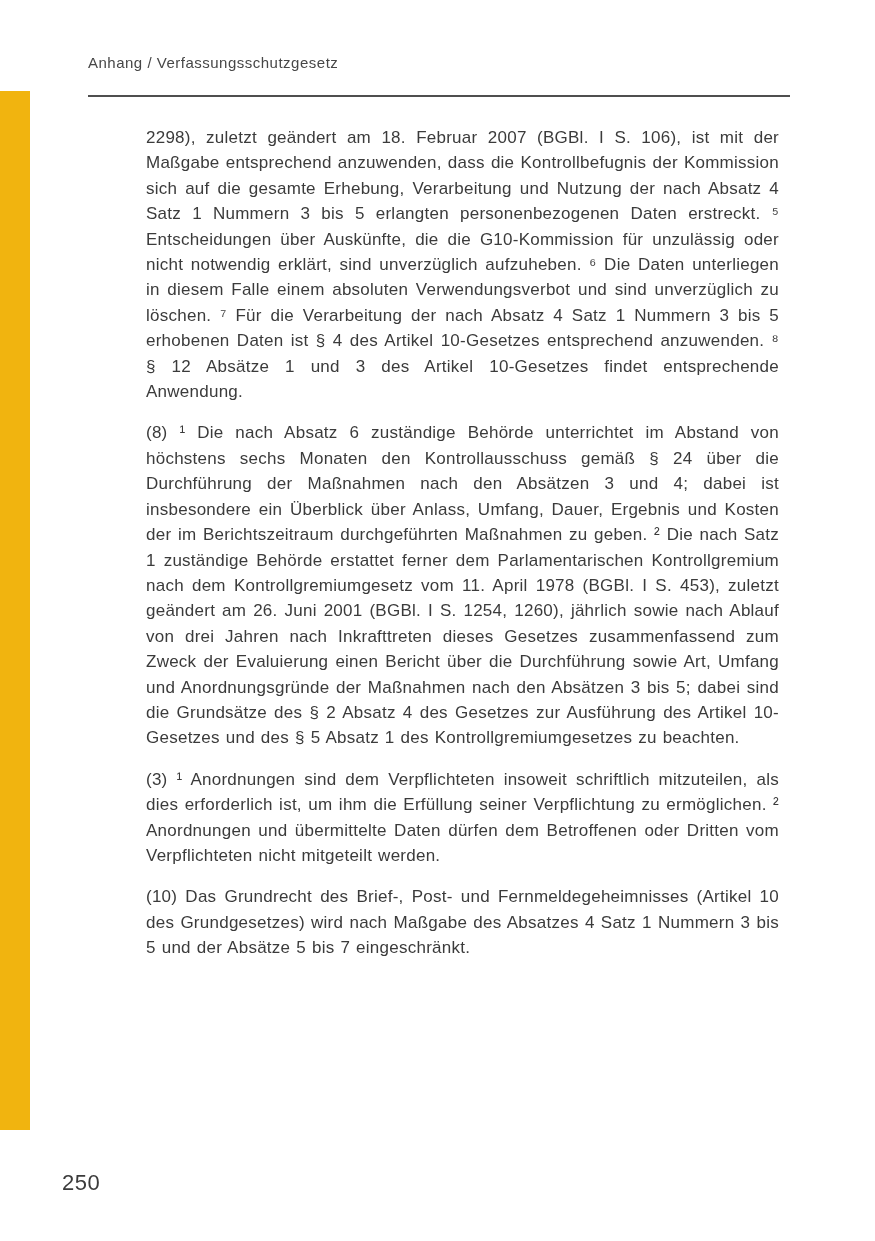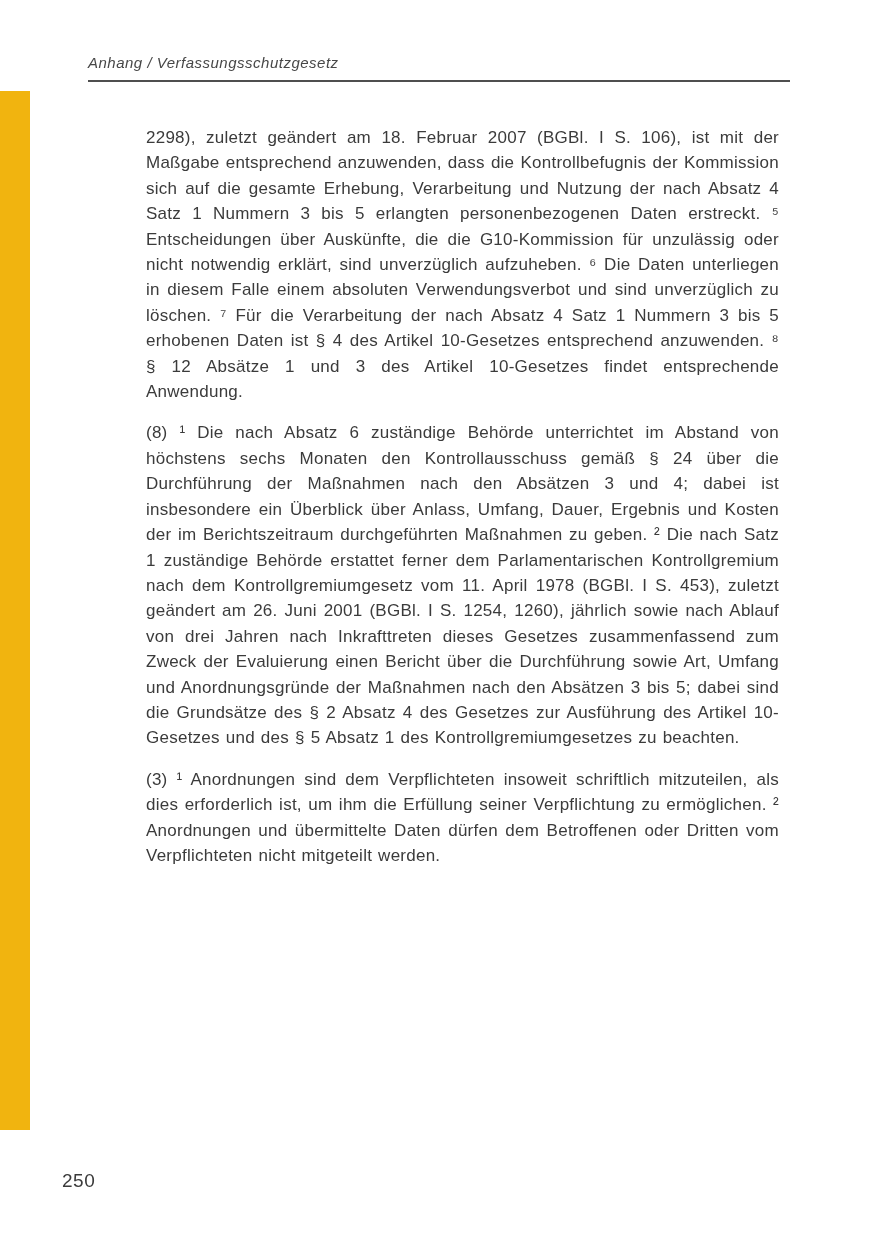--- a/index.html
+++ b/index.html
@@ -24,54 +24,54 @@
       background: var(--accent, #f1b40f);
     }
     .running-header {
       position: absolute;
       left: 88px;
       top: 54px;
       width: 702px;
       font-size: 15px;
       letter-spacing: 0.5px;
       color: #474747;
-      padding-bottom: 9px;
+      padding-bottom: 24px;
       border-bottom: 2px solid #4f4f4f;
-      font-style: italic;
     }
     .content {
       position: absolute;
       left: 146px;
       top: 125px;
       width: 645px;
       font-size: 17px;
       line-height: 25.4px;
       letter-spacing: 0.25px;
       word-spacing: 1px;
       text-align: justify;
       color: #3b3b3b;
     }
     .content p {
       margin: 0 12px 16px 0;
     }
     .page-number {
       position: absolute;
       left: 62px;
       top: 1170px;
-      font-size: 19px;
+      font-size: 22px;
       letter-spacing: 0.5px;
       color: #3b3b3b;
     }
   </style>
 </head>
 <body>
 
 <div class="accent-bar"></div>
 
 <div class="running-header">Anhang / Verfassungsschutzgesetz</div>
 
 <div class="content">
   <p>2298), zuletzt geändert am 18. Februar 2007 (BGBl. I S. 106), ist mit der Maßgabe entsprechend anzuwenden, dass die Kontrollbefugnis der Kommission sich auf die gesamte Erhebung, Verarbeitung und Nutzung der nach Absatz 4 Satz 1 Nummern 3 bis 5 erlangten personenbezogenen Daten erstreckt. ⁵ Entscheidungen über Auskünfte, die die G10-Kommission für unzulässig oder nicht notwendig erklärt, sind unverzüglich aufzuheben. ⁶ Die Daten unterliegen in diesem Falle einem absoluten Verwendungsverbot und sind unverzüglich zu löschen. ⁷ Für die Verarbeitung der nach Absatz 4 Satz 1 Nummern 3 bis 5 erhobenen Daten ist § 4 des Artikel 10-Gesetzes entsprechend anzuwenden. ⁸ § 12 Absätze 1 und 3 des Artikel 10-Gesetzes findet entsprechende Anwendung.</p>
   <p>(8) ¹ Die nach Absatz 6 zuständige Behörde unterrichtet im Abstand von höchstens sechs Monaten den Kontrollausschuss gemäß § 24 über die Durchführung der Maßnahmen nach den Absätzen 3 und 4; dabei ist insbesondere ein Überblick über Anlass, Umfang, Dauer, Ergebnis und Kosten der im Berichtszeitraum durchgeführten Maßnahmen zu geben. ² Die nach Satz 1 zuständige Behörde erstattet ferner dem Parlamentarischen Kontrollgremium nach dem Kontrollgremiumgesetz vom 11. April 1978 (BGBl. I S. 453), zuletzt geändert am 26. Juni 2001 (BGBl. I S. 1254, 1260), jährlich sowie nach Ablauf von drei Jahren nach Inkrafttreten dieses Gesetzes zusammenfassend zum Zweck der Evaluierung einen Bericht über die Durchführung sowie Art, Umfang und Anordnungsgründe der Maßnahmen nach den Absätzen 3 bis 5; dabei sind die Grundsätze des § 2 Absatz 4 des Gesetzes zur Ausführung des Artikel 10-Gesetzes und des § 5 Absatz 1 des Kontrollgremiumgesetzes zu beachten.</p>
   <p>(3) ¹ Anordnungen sind dem Verpflichteten insoweit schriftlich mitzuteilen, als dies erforderlich ist, um ihm die Erfüllung seiner Verpflichtung zu ermöglichen. ² Anordnungen und übermittelte Daten dürfen dem Betroffenen oder Dritten vom Verpflichteten nicht mitgeteilt werden.</p>
+  <p>(10) Das Grundrecht des Brief-, Post- und Fernmeldegeheimnisses (Artikel 10 des Grundgesetzes) wird nach Maßgabe des Absatzes 4 Satz 1 Nummern 3 bis 5 und der Absätze 5 bis 7 eingeschränkt.</p>
 </div>
 
 <div class="page-number">250</div>
 
 </body></html>

